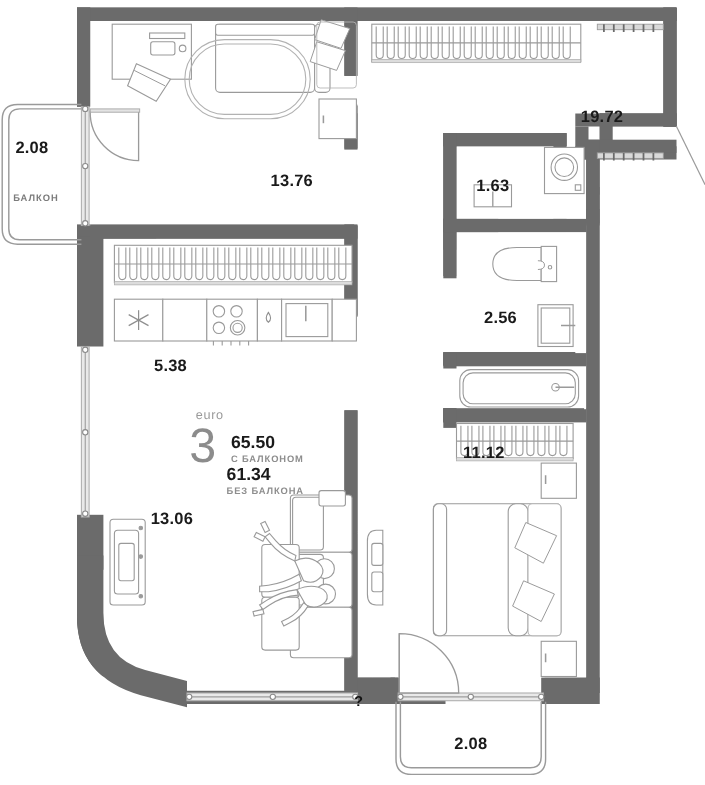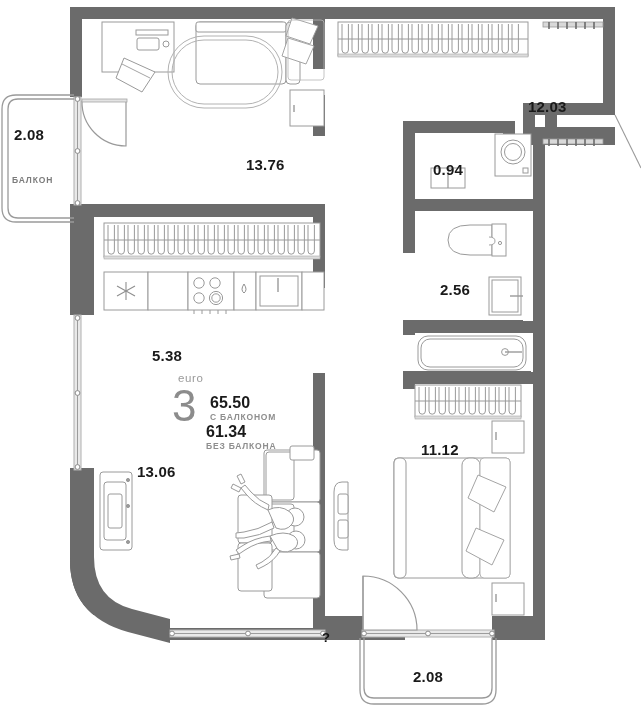--- a/index.html
+++ b/index.html
@@ -492,29 +492,29 @@
 
   <line x1="615" y1="115" x2="641" y2="168" stroke="#9a9a9a" stroke-width="1.1"></line>
 
 </svg>
 
 <div class="lbl area-lbl" style="left:14px;top:126px;">2.08</div>
 <div class="lbl bal-sub" style="left:12px;top:148px;margin-top:27px;">БАЛКОН</div>
 
 <div class="lbl area-lbl" style="left:246px;top:146px;margin-top:10px;">13.76</div>
 
-<div class="lbl area-lbl" style="left:528px;top:98px;">12.03</div>
-
-<div class="lbl area-lbl" style="left:433px;top:161px;">0.94</div>
+<div class="lbl area-lbl" style="left:528px;top:98px;">19.72</div>
+
+<div class="lbl area-lbl" style="left:433px;top:161px;">1.63</div>
 
 <div class="lbl area-lbl" style="left:440px;top:281px;">2.56</div>
 
-<div class="lbl area-lbl" style="left:152px;top:324px;margin-top:23px;">5.38</div>
-
-<div class="lbl area-lbl" style="left:421px;top:441px;">11.12</div>
+<div class="lbl area-lbl" style="left:140px;top:324px;">5.38</div>
+
+<div class="lbl area-lbl" style="left:421px;top:403px;">11.12</div>
 
 <div class="lbl area-lbl" style="left:137px;top:463px;">13.06</div>
 
 <div class="lbl area-lbl" style="left:413px;top:668px;">2.08</div>
 
 <div class="qmark" style="left:322px;top:630px;">?</div>
 
 <div id="center-badge">
   <div class="euro">euro</div>
   <div class="big3">3</div>

